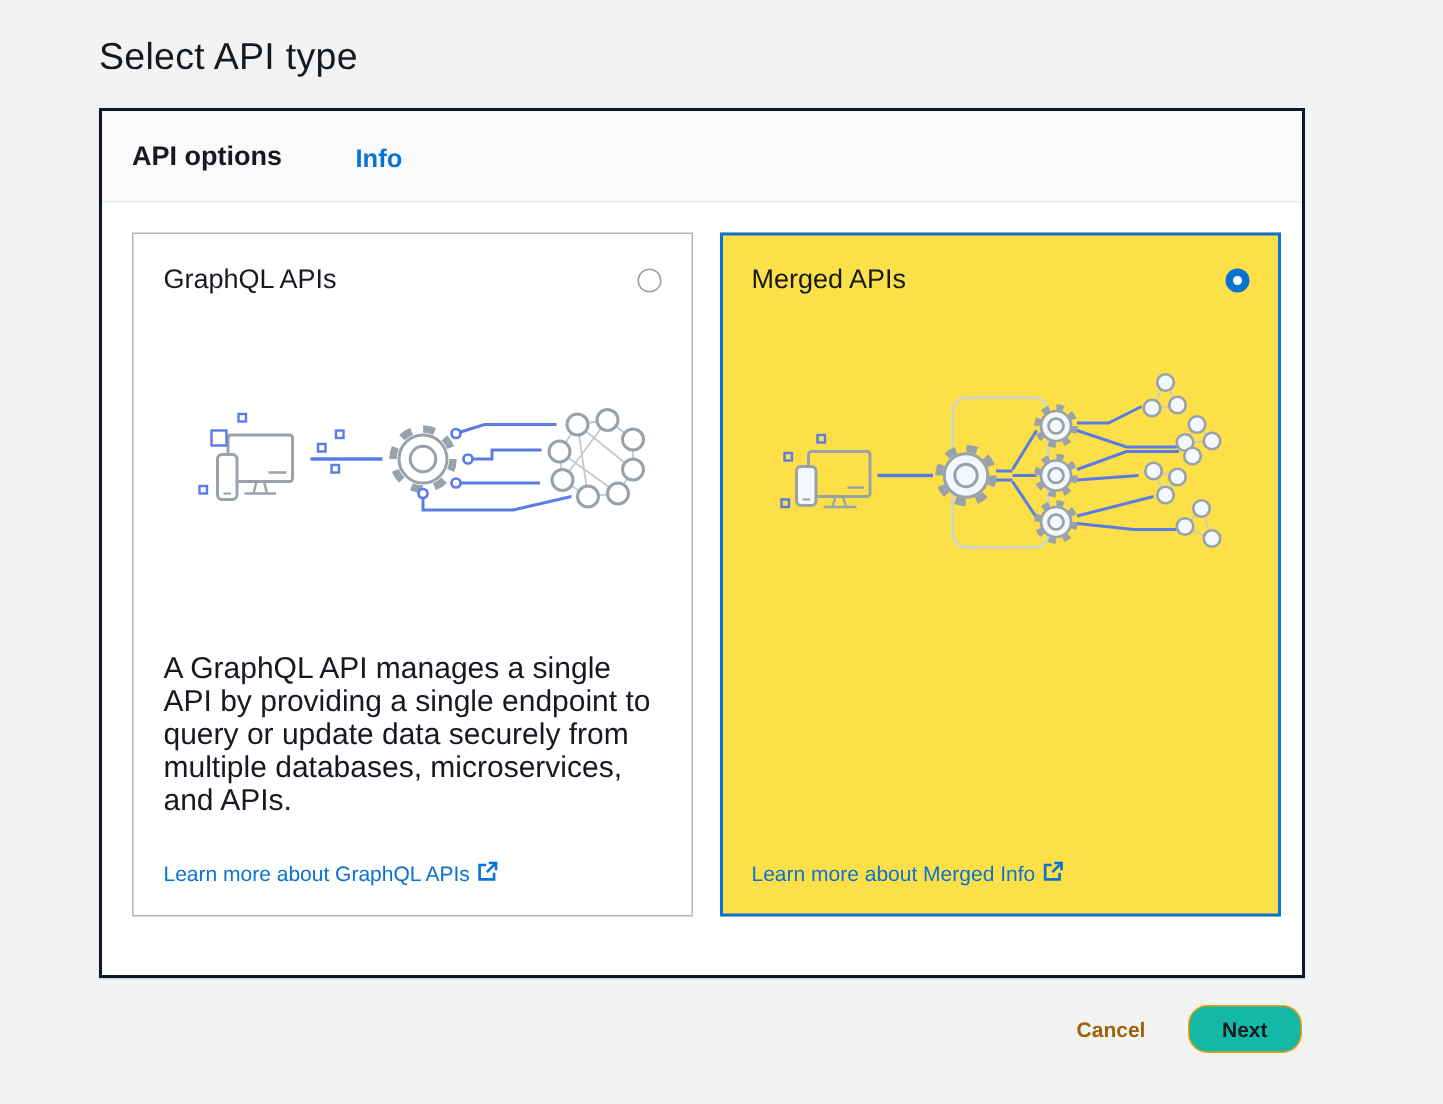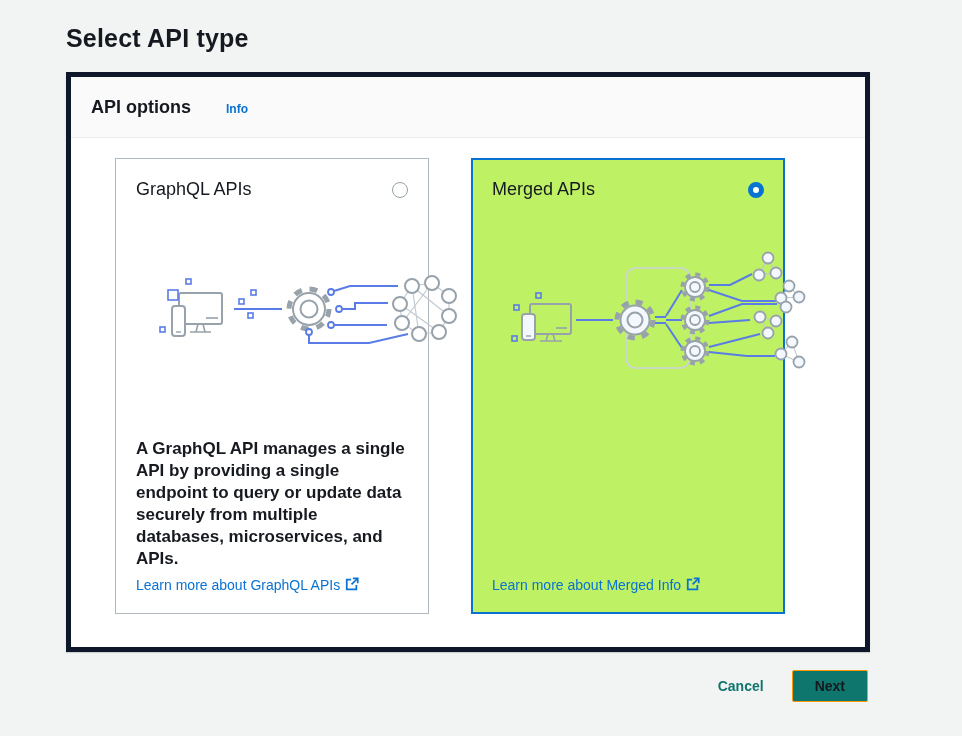--- a/index.html
+++ b/index.html
@@ -6,69 +6,69 @@
   html,body { width:962px; height:736px; }
   body {
     background:#f2f3f3;
     font-family:"Liberation Sans", sans-serif;
     color:#16191f;
     position:relative;
     overflow:hidden;
   }
   .page-title {
     position:absolute; left:66px; top:24px;
-    font-size:25px; font-weight:700; letter-spacing:0.2px; color:#16191f;
+    font-size:25px; font-weight:400; letter-spacing:0.2px; color:#16191f;
   }
   .panel {
     position:absolute; left:66px; top:72px; width:804px; height:580px;
-    background:#ffffff; border:5px solid #0f172a;
+    background:#ffffff; border:2px solid #0f172a;
     box-shadow:0 1px 1px 0 rgba(0,28,36,0.15);
   }
   .panel-header {
     height:61px; background:#fafafa; border-bottom:1px solid #eaeded;
     display:flex; align-items:center; padding:0 20px;
   }
   .panel-title { font-size:18px; font-weight:700; color:#16191f; }
   .info-link {
-    font-size:12px; font-weight:700; color:#0972d3; margin-left:12px;
+    font-size:17px; font-weight:700; color:#0972d3; margin-left:26px;
     text-decoration:none; cursor:pointer; align-self:center; padding-top:4px;padding-left:23px;
   }
   .cards { display:flex; gap:18px; padding:20px; }
   .card {
-    width:314px; height:456px; background:#ffffff;
+    width:374px; height:456px; background:#ffffff;
     border:1px solid #b0b8bf; padding:20px;
-    display:flex; flex-direction:column; cursor:pointer;margin-left:24px;
+    display:flex; flex-direction:column; cursor:pointer;
   }
   .card.selected {
-    border:2px solid #0972d3; background:#bef264; padding:19px;
+    border:2px solid #0972d3; background:#fde047; padding:19px;
   }
   .card-head { display:flex; align-items:center; justify-content:space-between; }
   .card-title { font-size:18px; font-weight:400; color:#16191f; }
   .radio {
     width:16px; height:16px; border-radius:50%;
     border:1px solid #95a0a8; background:#fff; flex:0 0 auto;
   }
   .radio.on { border:5px solid #0774d0; background:#ffffff; }
   .illus { margin:44px auto 0 auto; display:block; }
-  .card-desc { margin-top:54px; font-size:17px; line-height:22px; color:#16191f;font-weight:bold; }
+  .card-desc { margin-top:54px; font-size:20px; line-height:22px; color:#16191f; }
   .learn-link {
     margin-top:auto; font-size:14px; font-weight:400; color:#0972d3;
     text-decoration:none; display:inline-flex; gap:5px; cursor:pointer;
   }
   .ext-icon { width:14px; height:14px; display:inline-block; }
   .footer {
     position:absolute; top:670px; right:94px;
     display:flex; align-items:center; gap:28px;
   }
   .btn-cancel {
     background:none; border:none; font-family:inherit;
-    font-size:14px; font-weight:700; color:#0f766e; cursor:pointer;
+    font-size:14px; font-weight:700; color:#a16207; cursor:pointer;
   }
   .btn-next {
-    background:#0f766e; border:1px solid #ff9900; border-radius:2px;
+    background:#14b8a6; border:1px solid #ff9900; border-radius:13px;
     font-family:inherit; font-size:14px; font-weight:700; color:#16191f;
     padding:7px 22px; cursor:pointer;
   }
 </style>
 </head>
 <body>
 
 <h1 class="page-title">Select API type</h1>
 
 <div class="panel">

